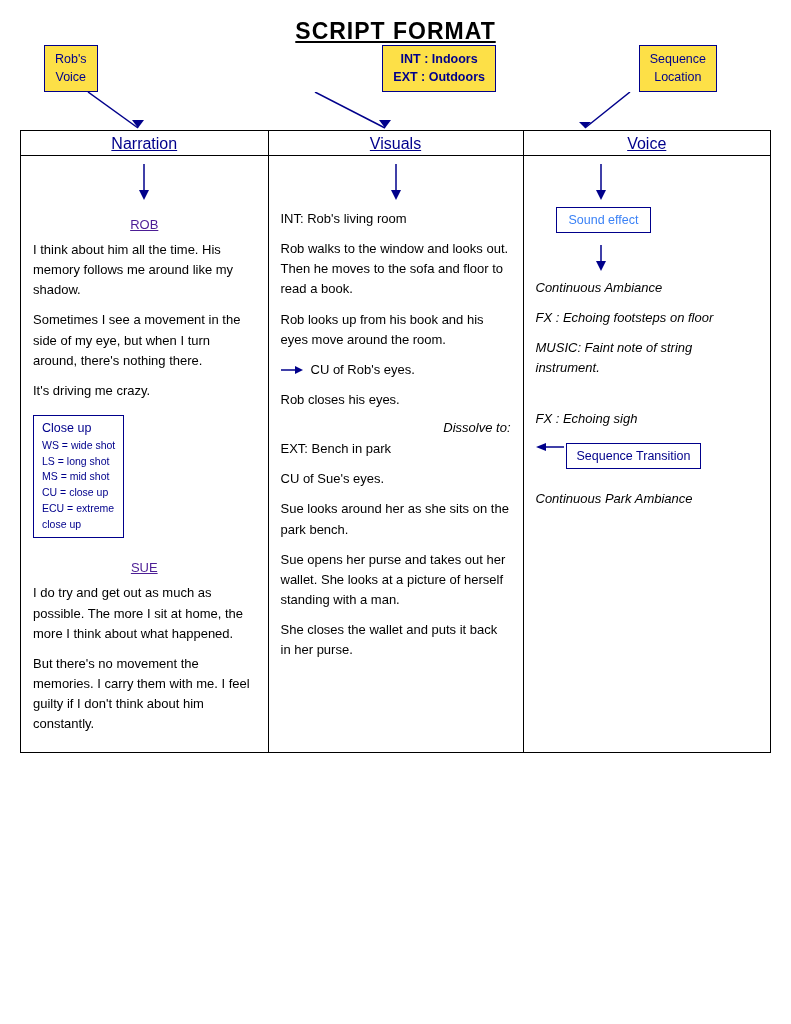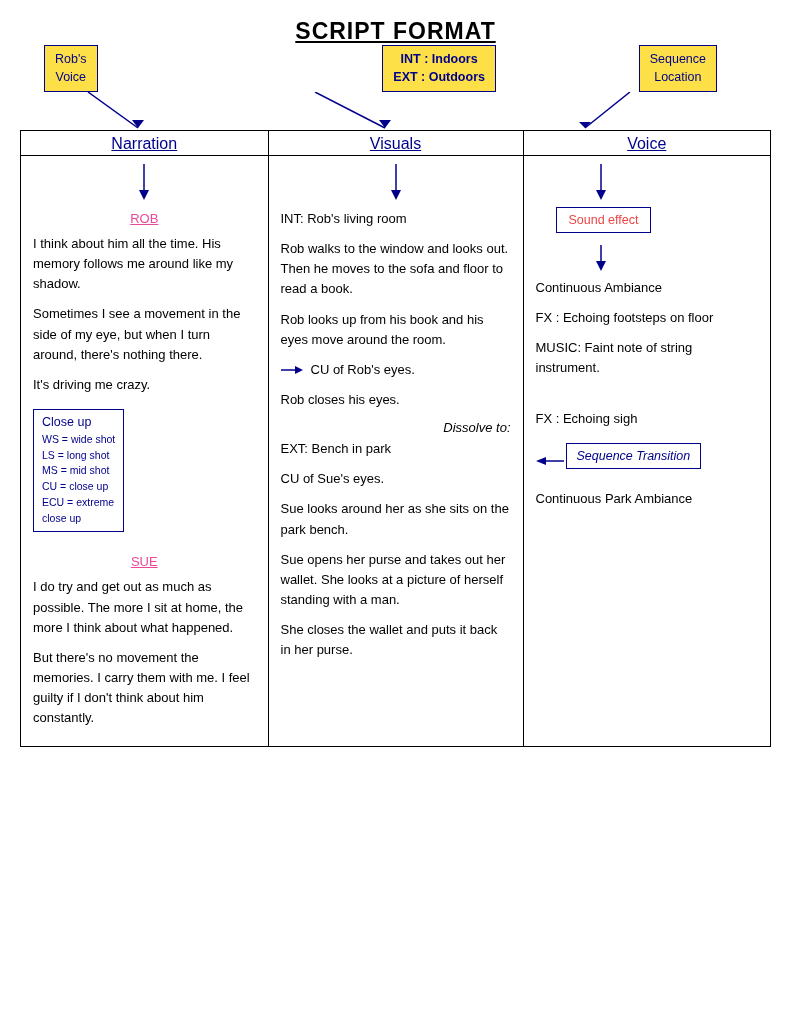--- a/index.html
+++ b/index.html
@@ -74,22 +74,22 @@
       text-decoration: underline;
       text-align: center;
       color: #00008b;
       padding-bottom: 4px;
       padding-top: 6px;
     }
 
     .character-name {
       text-align: center;
       text-decoration: underline;
-      color: #ec4899;
-      margin: 8px 0 8px 0;
+      color: #4c1d95;
+      margin: 14px 0 8px 0;
       font-size: 13px;
     }
 
     .narration-text {
       color: #000;
       font-size: 13px;
       line-height: 1.55;
       margin-bottom: 10px;
     }
 
@@ -98,20 +98,21 @@
       font-size: 13px;
       line-height: 1.55;
       margin-bottom: 10px;
     }
 
     .sound-text {
       color: #000;
       font-size: 13px;
       line-height: 1.55;
       margin-bottom: 10px;
+      font-style: italic;
     }
 
     .dissolve-text {
       font-style: italic;
       text-align: right;
       color: #000;
       font-size: 13px;
       margin-bottom: 4px;
     }
 
@@ -129,21 +130,21 @@
       margin-bottom: 3px;
     }
     .close-up-legend {
       font-size: 10.5px;
       line-height: 1.5;
     }
 
     
     .sound-effect-box {
       border: 1.5px solid #00008b;
-      color: #ef4444;
+      color: #3b82f6;
       padding: 5px 12px;
       font-size: 12.5px;
       text-align: center;
       display: inline-block;
       margin-bottom: 4px;
     }
 
     
     .seq-transition-box {
       border: 1.5px solid #00008b;
@@ -321,21 +322,21 @@
           <line x1="10" y1="0" x2="10" y2="18" stroke="#00008b" stroke-width="1.5"></line>
           <polygon points="10,26 5,16 15,16" fill="#00008b"></polygon>
         </svg>
       </div>
       <div class="sound-text">Continuous Ambiance</div>
       <div class="sound-text">FX : Echoing footsteps on floor</div>
       <div class="sound-text">MUSIC: Faint note of string instrument.</div>
       <div style="margin-top:30px;"></div>
       <div class="sound-text">FX : Echoing sigh</div>
 
-      <div style="display:flex; align-items:flex-end; margin-bottom:6px; margin-top:10px;font-style:italic;">
+      <div style="display:flex; align-items:flex-start; margin-bottom:6px; margin-top:10px;">
         <svg width="30" height="16" style="flex-shrink:0;">
           <line x1="28" y1="8" x2="8" y2="8" stroke="#00008b" stroke-width="1.5"></line>
           <polygon points="0,8 10,4 10,12" fill="#00008b"></polygon>
         </svg>
         <div class="seq-transition-box">Sequence Transition</div>
       </div>
       <div style="margin-top:20px;"></div>
       <div class="sound-text">Continuous Park Ambiance</div>
     </td>
   </tr>

